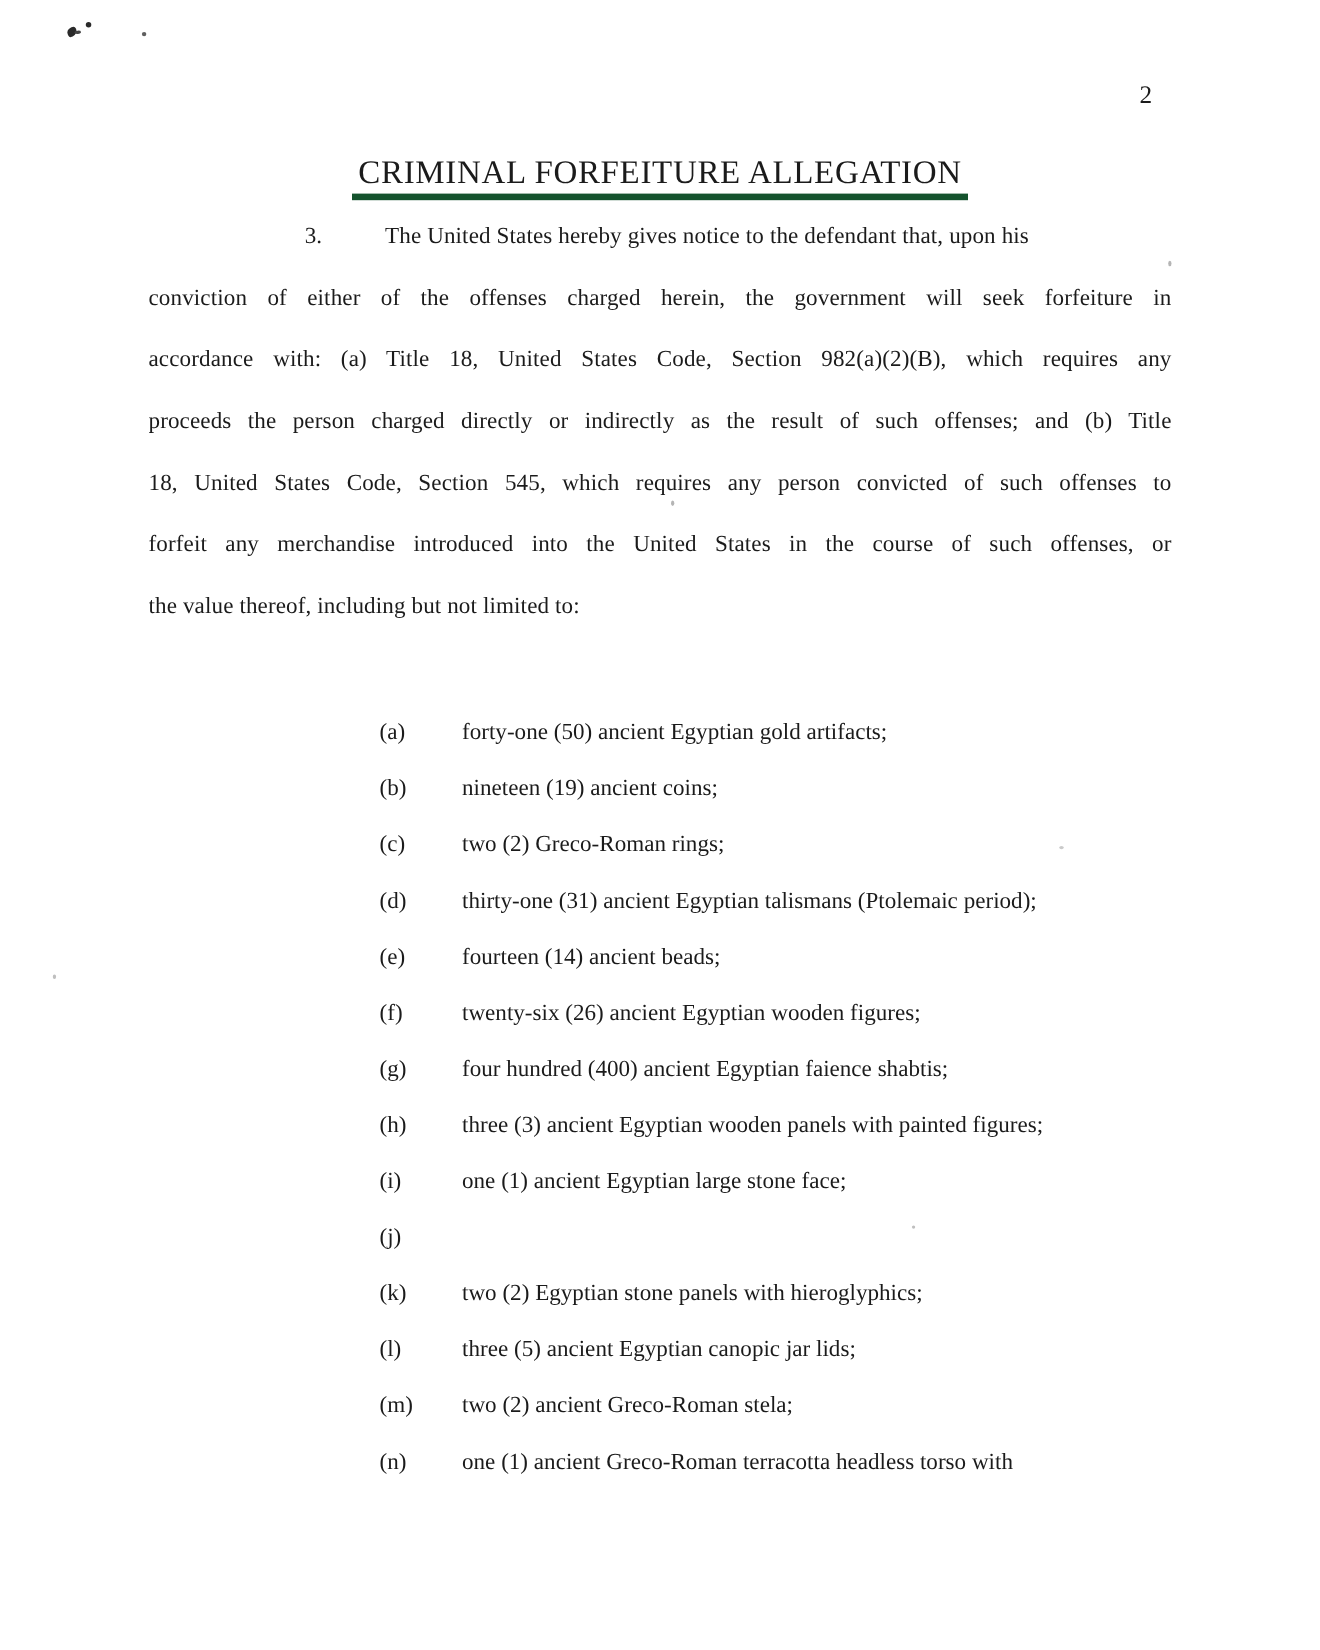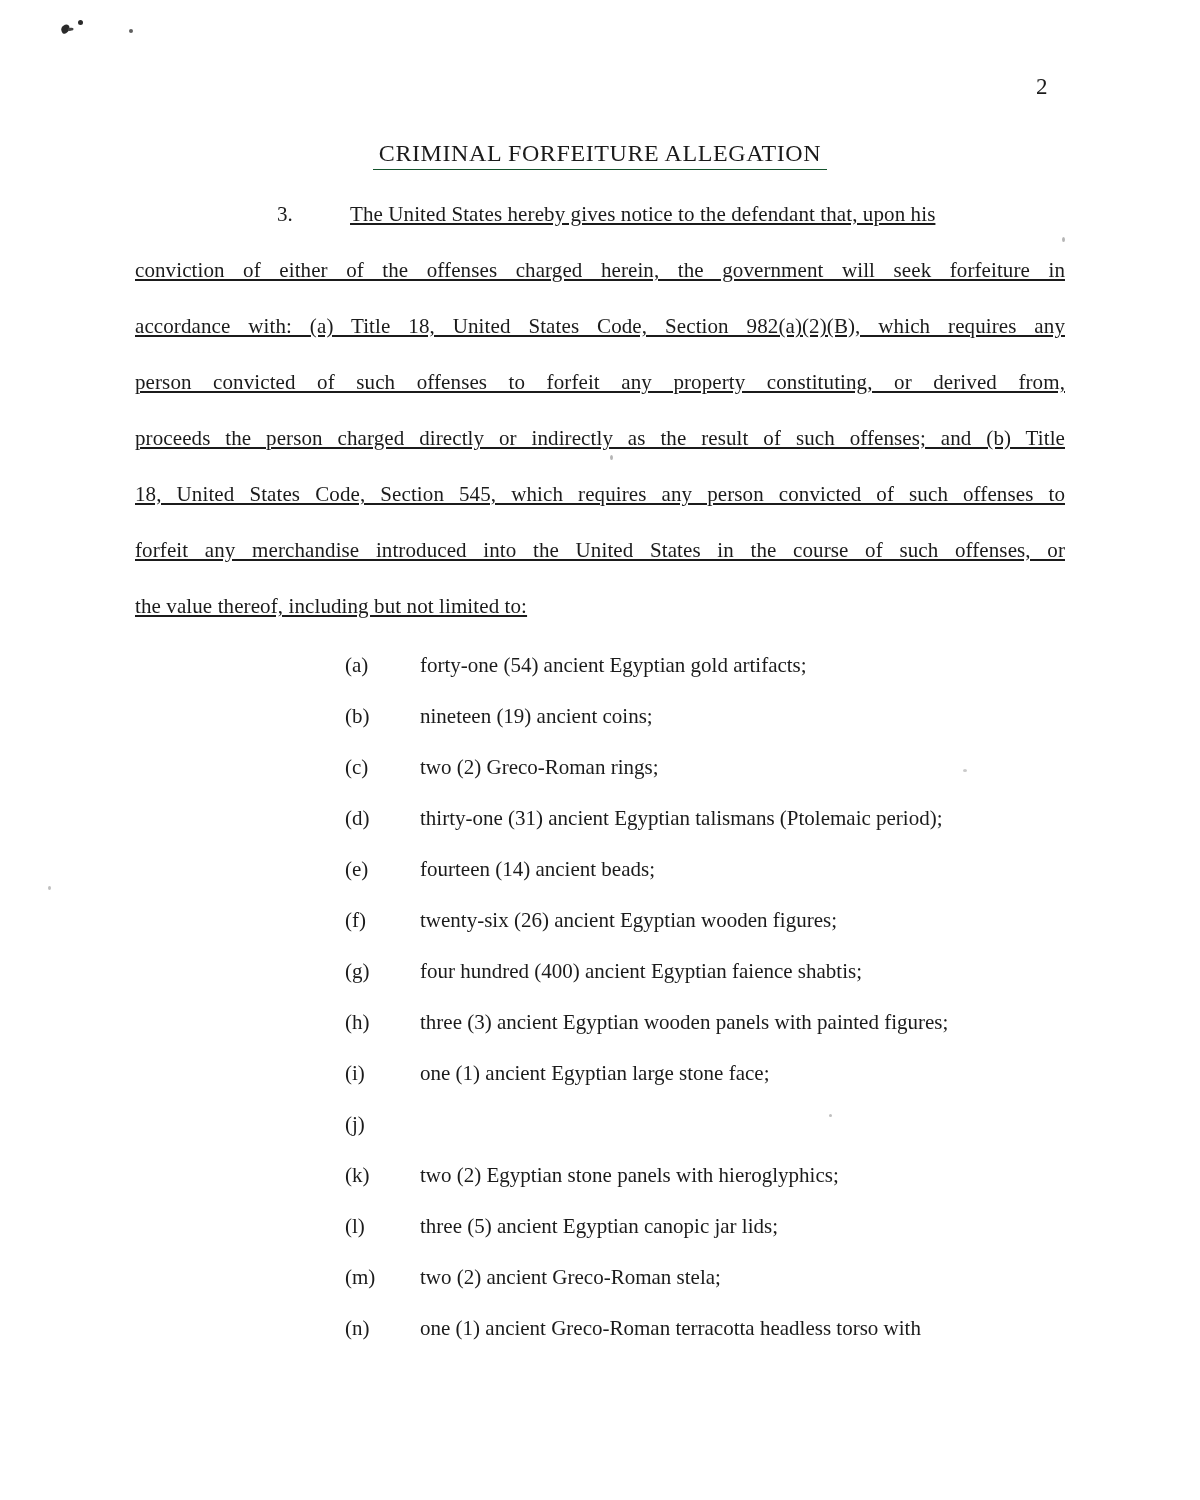--- a/index.html
+++ b/index.html
@@ -33,34 +33,33 @@
   }
   .heading-wrap {
     position: absolute;
     top: 140px;
     left: 0;
     width: 100%;
     text-align: center;
   }
   .heading {
     display: inline-block;
-    font-size: 24px;
+    font-size: 30px;
     letter-spacing: 0.6px;
-    border-bottom: 1px solid #14532d;
+    border-bottom: 6px solid #14532d;
     padding: 0 6px 2px 6px;
     text-align: center;
   }
   .paragraph {
     position: absolute;
     top: 199px;
     left: 0;
     width: 930px;
     font-size: 21px;
     letter-spacing: 0.1px;
-    text-decoration: underline;
   }
   .para-line {
     height: 56px;
     line-height: 30px;
     white-space: nowrap;
   }
   .para-line.just {
     white-space: normal;
     text-align: justify;
     text-align-last: justify;
@@ -129,33 +128,32 @@
       <div class="heading-wrap">
         <span class="heading">CRIMINAL FORFEITURE ALLEGATION</span>
       </div>
 
       <div class="paragraph">
         <div class="para-line first-line">
           <span class="para-num">3.</span><span>The United States hereby gives notice to the defendant that, upon his</span>
         </div>
         <div class="para-line just">conviction of either of the offenses charged herein, the government will seek forfeiture in</div>
         <div class="para-line just">accordance with: (a) Title 18, United States Code, Section 982(a)(2)(B), which requires any</div>
-        <div class="para-line just">person convicted of such offenses to forfeit any property constituting, or derived from,</div>
         <div class="para-line just">proceeds the person charged directly or indirectly as the result of such offenses; and (b) Title</div>
         <div class="para-line just">18, United States Code, Section 545, which requires any person convicted of such offenses to</div>
         <div class="para-line just">forfeit any merchandise introduced into the United States in the course of such offenses, or</div>
         <div class="para-line">the value thereof, including but not limited to:</div>
       </div>
 
       <div class="list">
 
         <div class="list-item">
           <div class="item-label">(a)</div>
           <div class="item-text-col">
-              <div class="item-text">forty-one (54) ancient Egyptian gold artifacts;</div>
+              <div class="item-text">forty-one (50) ancient Egyptian gold artifacts;</div>
             </div>
         </div>
         <div class="list-item">
           <div class="item-label">(b)</div>
           <div class="item-text-col">
               <div class="item-text">nineteen (19) ancient coins;</div>
             </div>
         </div>
         <div class="list-item">
           <div class="item-label">(c)</div>

